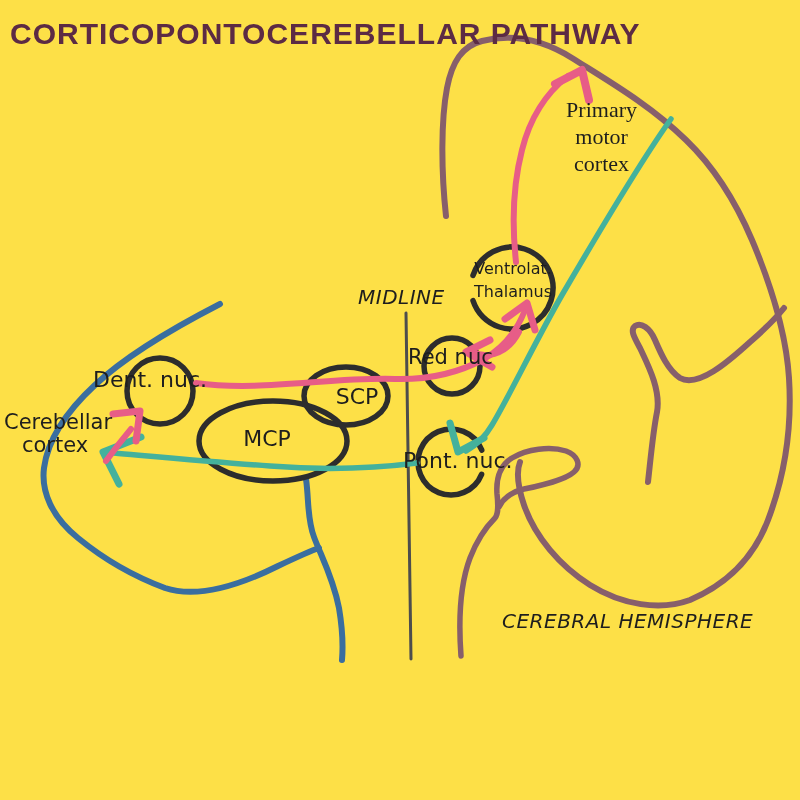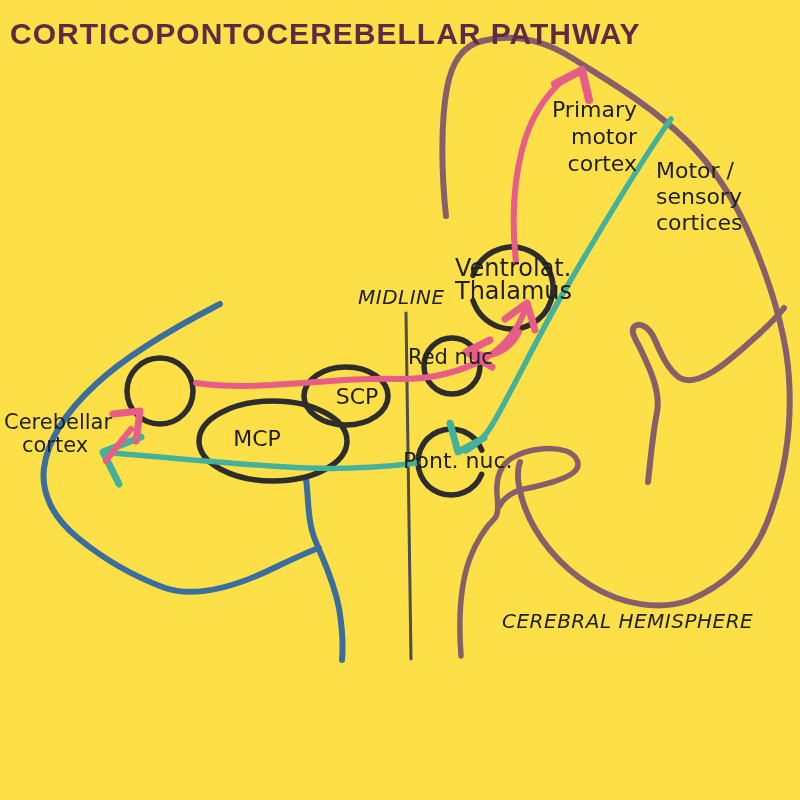--- a/index.html
+++ b/index.html
@@ -12,29 +12,29 @@
   .lbl span{display:block;}
   #title{
     position:absolute;left:10px;top:16px;
     font-family:"Liberation Sans","DejaVu Sans",sans-serif;
     font-weight:bold;font-size:30px;line-height:36px;
     letter-spacing:1px;color:#5c2b44;
   }
   .hand{font-size:22px;}
   .ital{font-style:italic;font-size:20px;letter-spacing:0.5px;}
   .ctr{text-align:center;}
-  .rt{text-align:right;}
+  .rt{text-align:center;font-family:Liberation Serif, serif;}
   #lbl-primary{right:163px;top:96px;line-height:27px;}
   #lbl-motorsens{left:656px;top:158px;line-height:26px;}
-  #lbl-thalamus{left:455px;top:257px;width:116px;font-size:24px;line-height:23px;}
+  #lbl-thalamus{left:455px;top:257px;width:116px;font-size:16px;line-height:23px;}
   #lbl-rednuc{left:408px;top:346px;font-size:21px;text-align:center;}
   #lbl-midline{left:358px;top:287px;}
   #lbl-dentnuc{left:93px;top:368px;}
   #lbl-scp{left:327px;top:385px;width:60px;}
-  #lbl-mcp{left:227px;top:427px;width:60px;}
+  #lbl-mcp{left:237px;top:427px;width:60px;}
   #lbl-pontnuc{left:403px;top:449px;}
   #lbl-cereb-cortex{left:4px;top:411px;width:102px;font-size:21px;line-height:23px;}
   #lbl-cerebellum{left:128px;top:611px;}
   #lbl-hemisphere{left:502px;top:611px;}
 </style>
 </head>
 <body>
 
 <div id="stage">
 
@@ -91,35 +91,31 @@
     <span>CORTICOPONTOCEREBELLAR</span>
     <span>PATHWAY</span>
   </div>
 
   <div class="lbl hand rt" id="lbl-primary">
     <span>Primary</span>
     <span>motor</span>
     <span>cortex</span>
   </div>
 
-  <div class="lbl hand" id="lbl-motorsens">
-    <span>Motor /</span>
-    <span>sensory</span>
-    <span>cortices</span>
-  </div>
 
   <div class="lbl ctr" id="lbl-thalamus">
     <span>Ventrolat.</span>
     <span>Thalamus</span>
   </div>
 
   <div class="lbl" id="lbl-rednuc">Red nuc</div>
 
   <div class="lbl ital" id="lbl-midline">MIDLINE</div>
 
+  <div class="lbl hand" id="lbl-dentnuc">Dent. nuc.</div>
 
   <div class="lbl hand ctr" id="lbl-scp">SCP</div>
 
   <div class="lbl hand ctr" id="lbl-mcp">MCP</div>
 
   <div class="lbl hand" id="lbl-pontnuc">Pont. nuc.</div>
 
   <div class="lbl ctr" id="lbl-cereb-cortex">
     <span>Cerebellar</span>
     <span>cortex</span>

